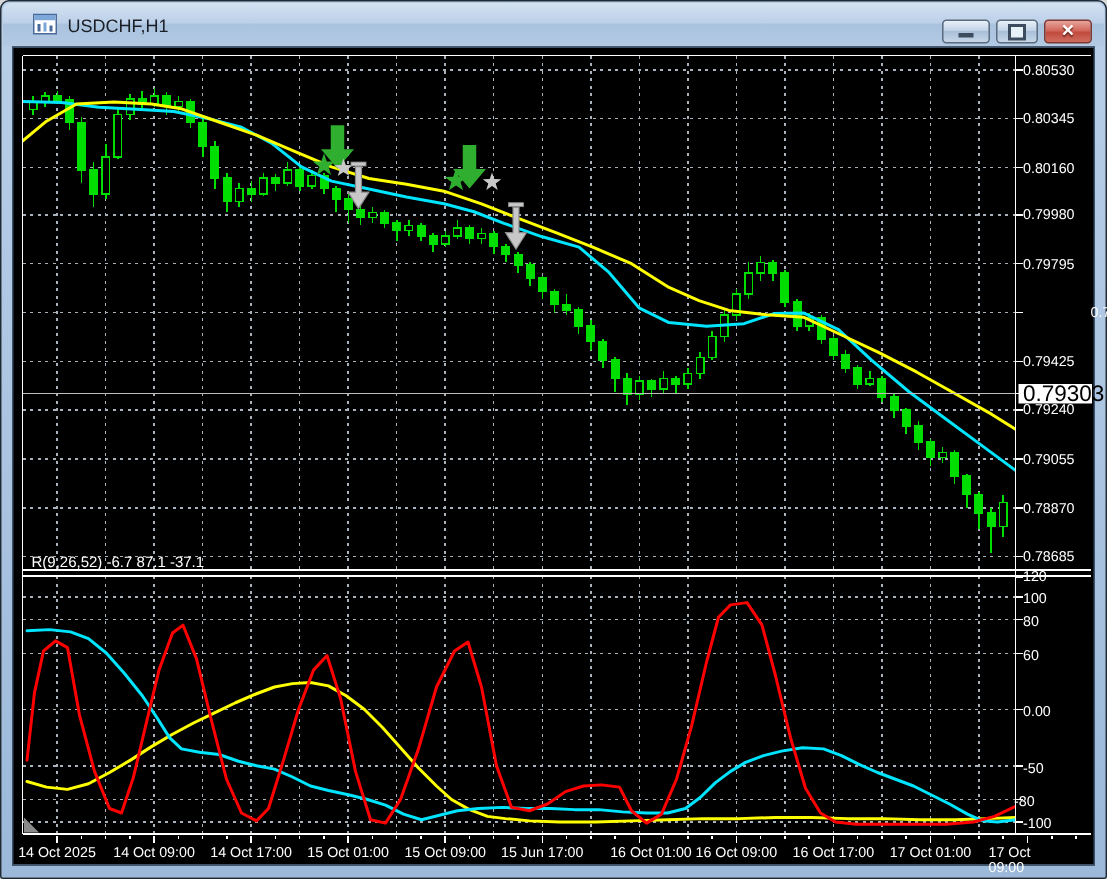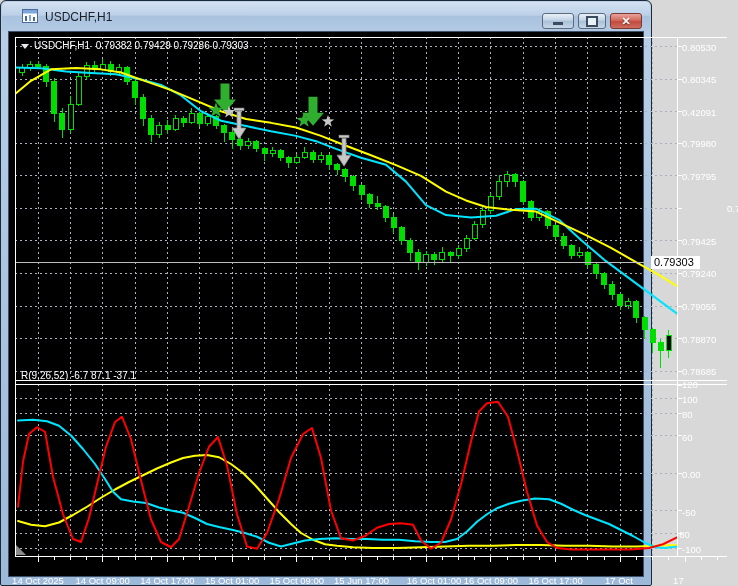--- a/index.html
+++ b/index.html
@@ -1,16 +1,16 @@
 <!DOCTYPE html>
 <html><head>
 <meta charset="utf-8">
 <style>
   html,body{margin:0;padding:0;background:#d8d8d8;font-family:"Liberation Sans",sans-serif;}
-  #stage{position:relative;width:652px;height:586px;}
+  #stage{position:relative;width:738px;height:586px;}
   
   #window{position:absolute;inset:0;background:linear-gradient(#b9cfe8,#9cb9da);
     border:1px solid #1c2a38;border-radius:6px 6px 2px 2px;box-sizing:border-box;}
   .titlebar{position:absolute;left:1px;right:1px;top:1px;height:29px;
     background:linear-gradient(#d3e2f2 0%,#bcd0e8 45%,#a9c2de 50%,#b4cae4 100%);
     border-radius:5px 5px 0 0;display:flex;align-items:center;}
   .app-icon{margin-left:20px;width:16px;height:15px;display:inline-block;}
   .title{margin-left:7px;font-size:12px;color:#1a1f26;}
   .caption-buttons{position:absolute;right:8px;top:11px;display:flex;gap:4px;}
   .cbtn{width:32px;height:16px;border:1px solid #55импort65707f;border:1px solid #5a6b7d;border-radius:3px;
@@ -21,24 +21,24 @@
   .glyph-min{display:block;width:10px;height:3px;background:#3c4c5e;margin-top:5px;}
   .glyph-res{display:block;width:8px;height:7px;border:2px solid #3c4c5e;background:#e8f0f8;}
   .glyph-x{color:#fff;font-size:11px;font-weight:bold;line-height:1;text-shadow:0 1px 1px #6b241d;}
   .client{position:absolute;left:7px;right:7px;top:30px;bottom:8px;background:#000;border:1px solid #3c5068;}
   
   .ov{position:absolute;color:#fff;white-space:nowrap;}
   .hdr{left:20px;top:39px;font-size:10px;}
   .hdr .tri{display:inline-block;width:0;height:0;border-left:4px solid transparent;
     border-right:4px solid transparent;border-top:5px solid #e8e8e8;margin-right:5px;}
   .ind-label{left:20px;top:369px;font-size:10px;}
-  .price-current{left:650px;top:255px;width:49px;height:13px;background:#fff;color:#000;
-    font-size:11px;line-height:13px;padding-left:3px;box-sizing:border-box;}
+  .price-current{left:678px;top:255px;width:49px;height:13px;background:#fff;color:#000;
+    font-size:15px;line-height:13px;padding-left:3px;box-sizing:border-box;}
   .axis-lab{position:absolute;color:#fff;font-size:9.5px;line-height:10px;}
-  .time-lab{transform:translateX(-50%);margin-top:12px;}
+  .time-lab{transform:translateX(-50%);}
   #chart-svg{position:absolute;left:0;top:0;}
 </style>
 </head>
 <body>
 
 <div id="stage">
   <div id="window">
     <div class="titlebar">
       <span class="app-icon">
         <svg width="16" height="15">
@@ -378,29 +378,26 @@
         <line x1="603.125" y1="556" x2="603.125" y2="558.5" stroke="#fff" stroke-width="1" shape-rendering="crispEdges"></line>
         <line x1="619.3000000000001" y1="556" x2="619.3000000000001" y2="561" stroke="#fff" stroke-width="1" shape-rendering="crispEdges"></line>
         <line x1="635.475" y1="556" x2="635.475" y2="558.5" stroke="#fff" stroke-width="1" shape-rendering="crispEdges"></line>
         <line x1="651.65" y1="556" x2="651.65" y2="558.5" stroke="#fff" stroke-width="1" shape-rendering="crispEdges"></line>
         <line x1="667.825" y1="556" x2="667.825" y2="558.5" stroke="#fff" stroke-width="1" shape-rendering="crispEdges"></line>
         <line x1="684" y1="556" x2="684" y2="561" stroke="#fff" stroke-width="1" shape-rendering="crispEdges"></line>
         <line x1="700.1750000000001" y1="556" x2="700.1750000000001" y2="558.5" stroke="#fff" stroke-width="1" shape-rendering="crispEdges"></line>
         <line x1="716.35" y1="556" x2="716.35" y2="558.5" stroke="#fff" stroke-width="1" shape-rendering="crispEdges"></line>
       </svg>
 
-    <div class="ov hdr">
-      <span class="tri"></span><span>USDCHF,H1</span>&nbsp;&nbsp;<span>0.79382 0.79429 0.79286 0.79303</span>
-    </div>
     <div class="ov ind-label">R(9,26,52) -6.7 87.1 -37.1</div>
     <div class="ov price-current">0.79303</div>
     <div id="price-axis">
         <div class="axis-lab" style="left: 681px; top: 41.5px;">0.80530</div>
         <div class="axis-lab" style="left: 681px; top: 74.05px;">0.80345</div>
-        <div class="axis-lab" style="left: 681px; top: 106.6px;">0.42091</div>
+        <div class="axis-lab" style="left: 681px; top: 106.6px;">0.80160</div>
         <div class="axis-lab" style="left: 681px; top: 138.27px;">0.79980</div>
         <div class="axis-lab" style="left: 681px; top: 170.82px;">0.79795</div>
         <div class="axis-lab" style="left: 681px; top: 203.37px; padding-left: 45px;">0.79610</div>
         <div class="axis-lab" style="left: 681px; top: 235.92px;">0.79425</div>
         <div class="axis-lab" style="left: 681px; top: 268.47px;">0.79240</div>
         <div class="axis-lab" style="left: 681px; top: 301.02px;">0.79055</div>
         <div class="axis-lab" style="left: 681px; top: 333.57px;">0.78870</div>
         <div class="axis-lab" style="left: 681px; top: 366.12px;">0.78685</div>
       </div>
     <div id="ind-axis">

